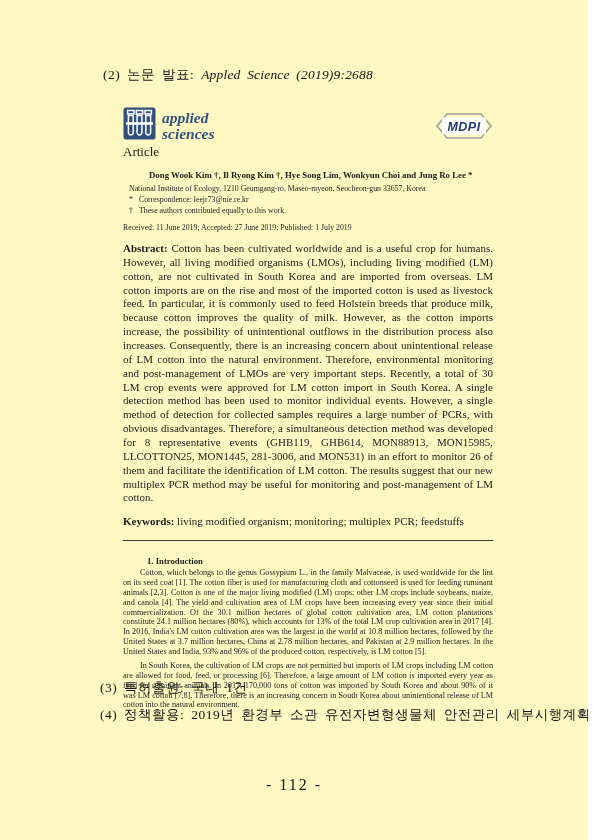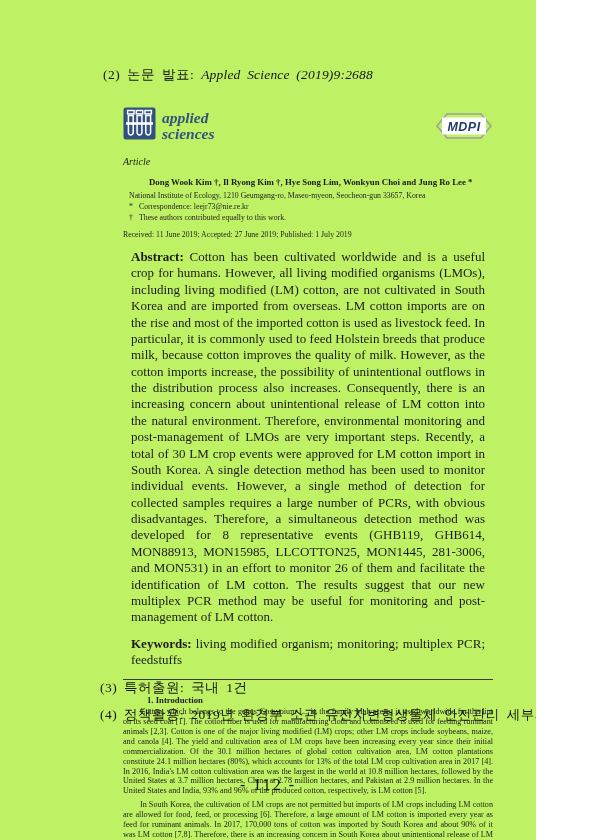--- a/index.html
+++ b/index.html
@@ -1,20 +1,20 @@
 <!DOCTYPE html>
 <html><head>
 <meta charset="utf-8">
 <style>
   html, body { margin: 0; padding: 0; background: #ffffff; }
   .page {
     position: relative;
-    width: 536px;
+    width: 588px;
     height: 840px;
-    background: #bef264;
+    background: #fef9c3;
     font-family: "Liberation Serif", "DejaVu Serif", serif;
     color: #1b1b1b;
     overflow: hidden;
   }
 
   
   .report-line {
     position: absolute;
     font-size: 13.5px;
     letter-spacing: 0.5px;
@@ -40,34 +40,34 @@
   .paper-header {
     display: flex; justify-content: space-between; align-items: flex-end;
   }
   .journal-logo { display: flex; align-items: center; gap: 6px; }
   .journal-name {
     font-style: italic; font-weight: bold;
     color: #34517e; font-size: 15.5px; line-height: 1.02;
   }
   .mdpi-logo { margin-top: 6px; font-style: italic; }
 
-  .article-type { font-style: italic; font-size: 10px; margin-top: 12px; }
+  .article-type { font-size: 13px; }
   .paper-title {
     font-weight: bold; font-size: 14.6px; line-height: 1.23;
     margin-top: 3px; color: #111;
   }
   .authors { font-weight: bold; font-size: 8.8px; margin-top: 10px; margin-left: 26px; }
   .affiliation { font-size: 7.8px; margin-top: 4px; padding-left: 6px; color: #222; }
   .footnote { display: flex; font-size: 7.8px; padding-left: 6px; margin-top: 2px; color: #222; }
   .footnote .marker { width: 10px; flex: none; }
   .dates { font-size: 7.8px; margin-top: 8px; color: #222; }
 
   .abstract, .keywords {
-    font-size: 13px; line-height: 1.26; text-align: justify;
-    margin: 8px; margin-top: 10px; color: #1b1b1b;
+    font-size: 11px; line-height: 1.26; text-align: justify;
+    margin: 0; margin-top: 10px; color: #1b1b1b;
   }
   .b { font-weight: bold; }
   .divider {
     border: none; border-top: 1.2px solid #3a3a3a;
     margin: 11px 0 0 0;
   }
   .intro-heading { font-weight: bold; font-size: 8.7px; margin-top: 15px; margin-left: 24px; }
   .body-para {
     font-size: 8.15px; line-height: 1.21; text-align: justify;
     margin: 0; margin-top: 4px; text-indent: 17px; color: #1b1b1b;

